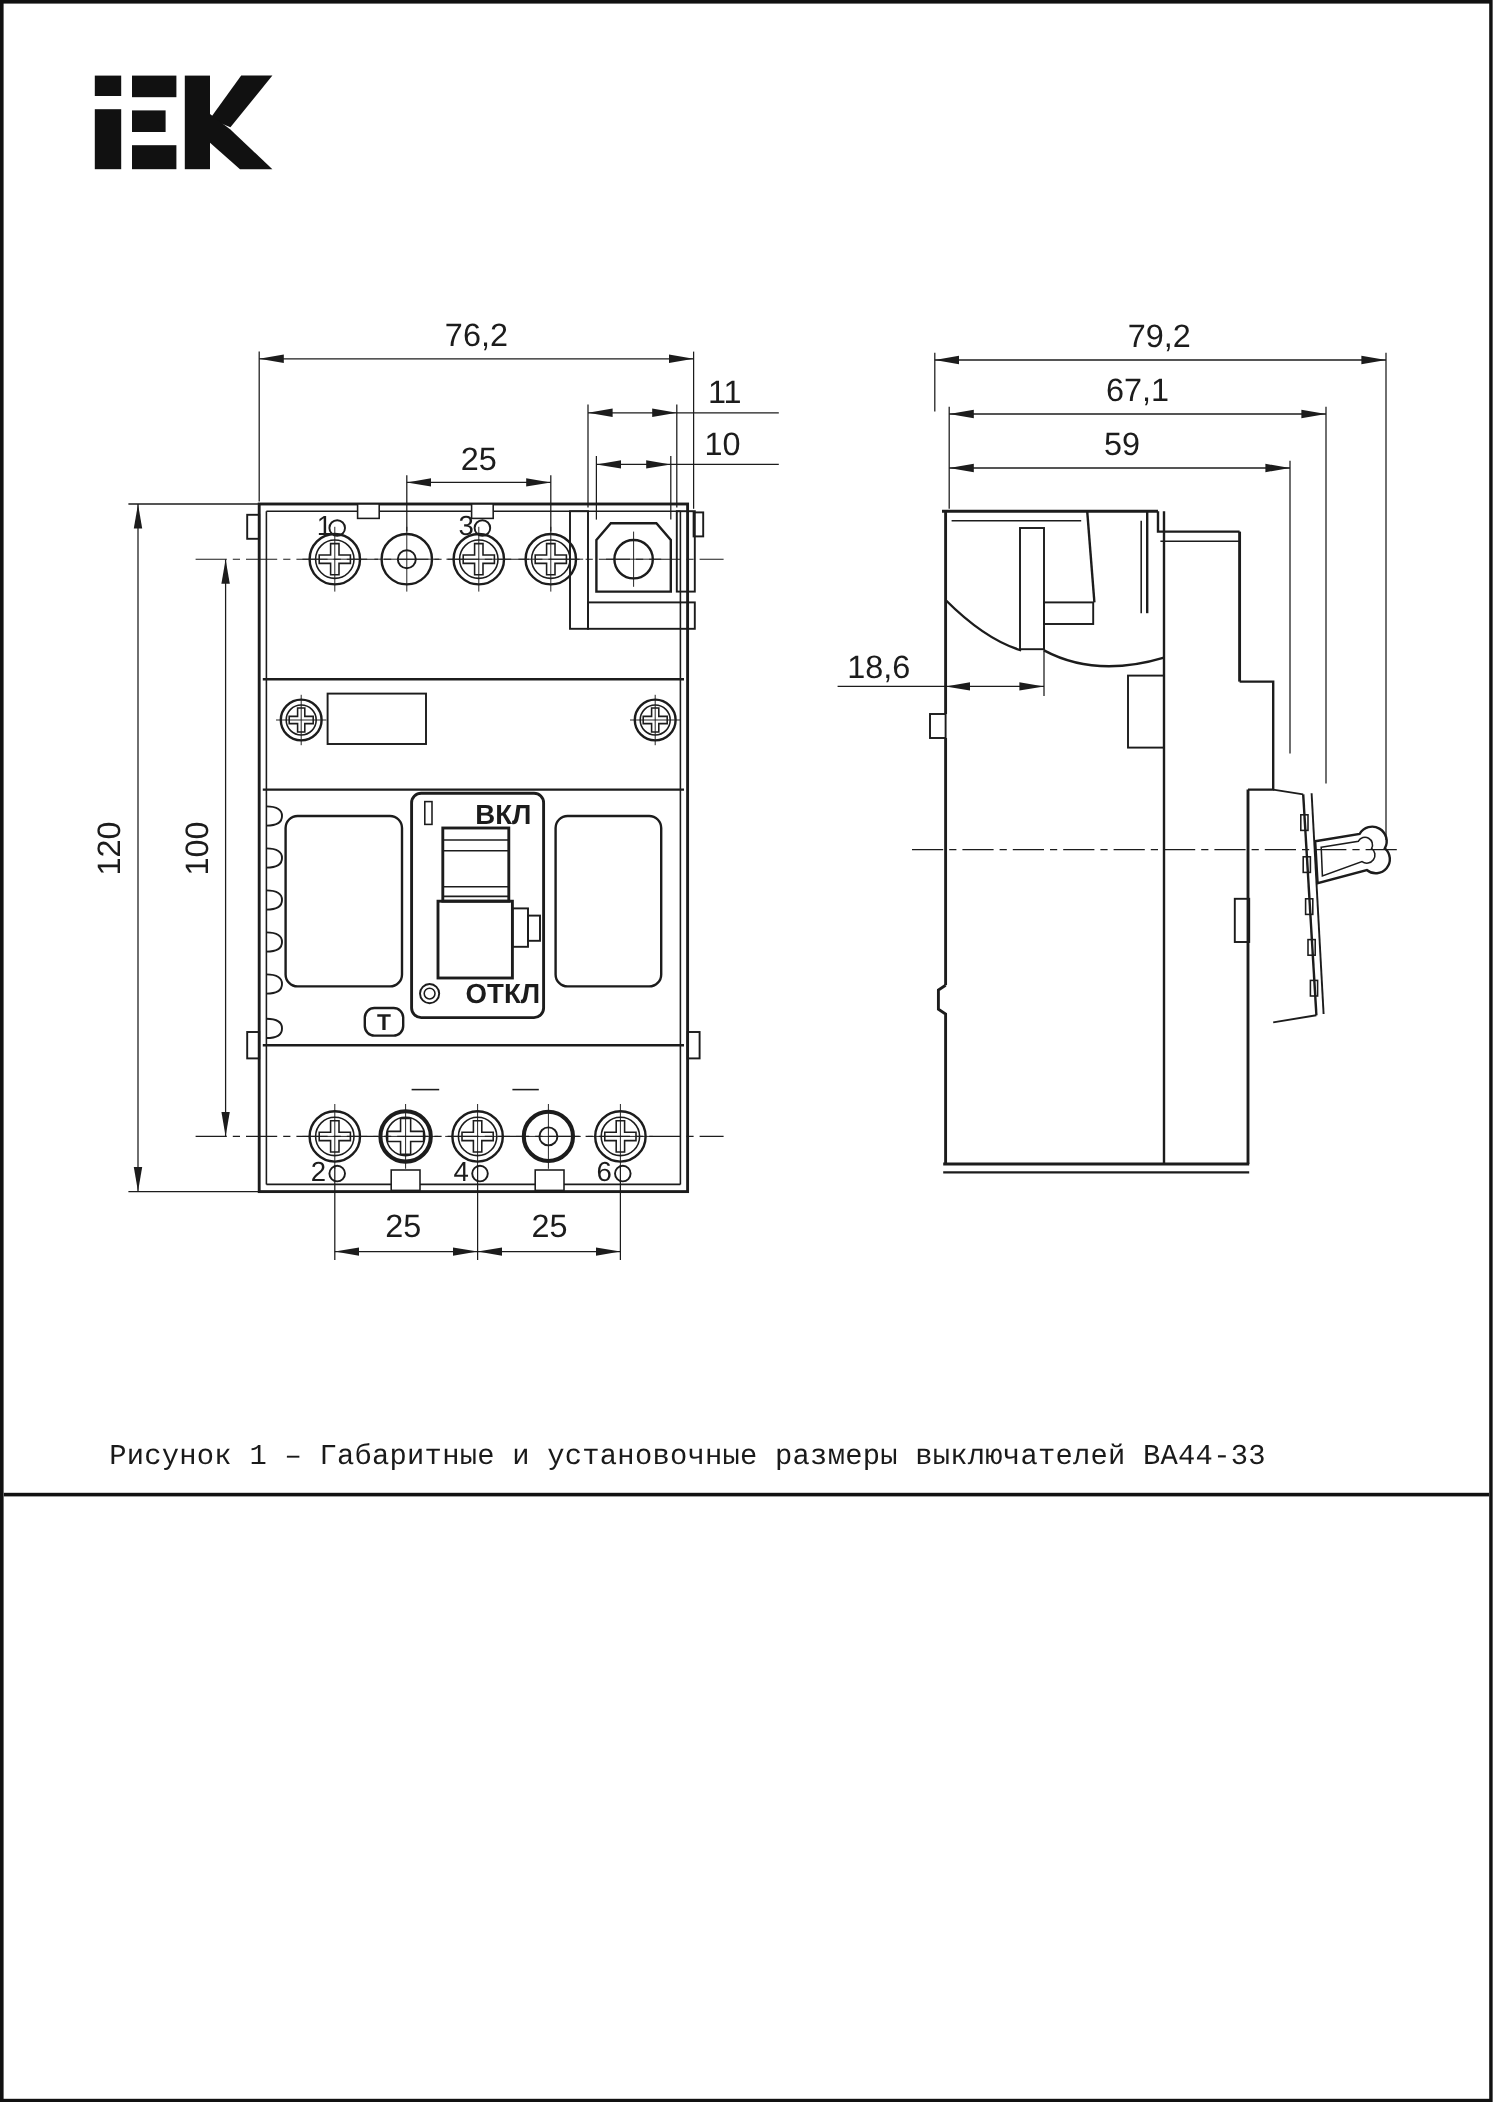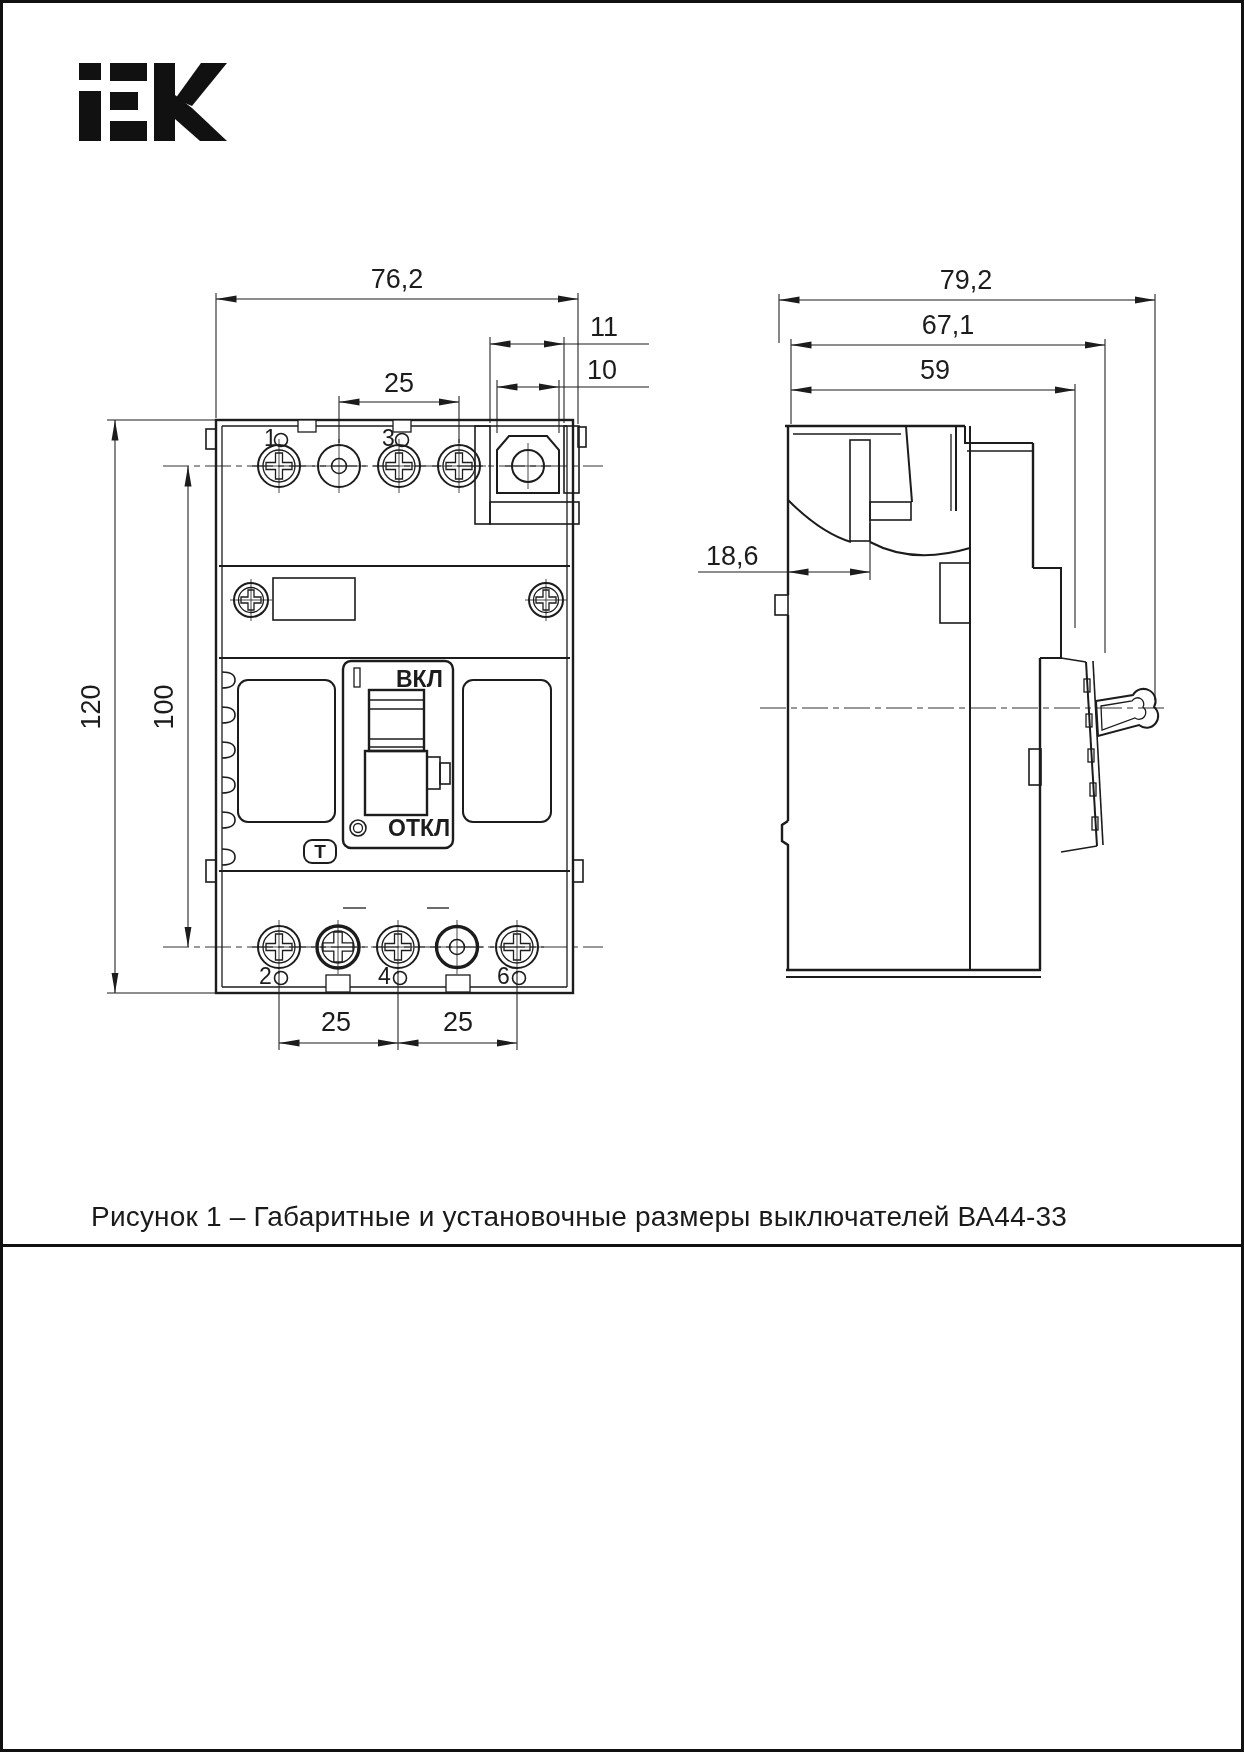--- a/index.html
+++ b/index.html
@@ -5,22 +5,22 @@
   html,body{margin:0;padding:0;background:#e8e8e8;}
   .page{
     position:relative;width:1244px;height:1752px;background:#ffffff;
     border:3px solid #111;box-sizing:border-box;overflow:hidden;
     font-family:"Liberation Sans", sans-serif;
   }
   .logo{position:absolute;left:75px;top:58px;}
   .drawing{position:absolute;left:0;top:0;}
   .divider{position:absolute;left:0;top:1241px;width:100%;height:3px;background:#111;}
   .caption{
-    position:absolute;left:88px;top:1198px;font-size:28px;color:#1a1a1a;
-    letter-spacing:0.2px;white-space:nowrap;
+    position:absolute;left:88px;top:1198px;font-size:24px;color:#1a1a1a;
+    letter-spacing:0.2px;white-space:nowrap;font-family:Liberation Mono, monospace;
   }
   
   svg.tech line, svg.tech path, svg.tech rect, svg.tech circle, svg.tech polygon{
     fill:none;stroke:#1c1c1c;stroke-linecap:butt;stroke-linejoin:miter;
   }
   svg.tech text{fill:#1c1c1c;stroke:none;font-family:"Liberation Sans",sans-serif;}
   .w1{stroke-width:0.8px;} .w3{stroke-width:1.3px;}
   .w4{stroke-width:1.6px;} .w5{stroke-width:2px;}  .w6{stroke-width:2.4px;}
   .w7{stroke-width:3.4px;}
   .cl{stroke-width:0.9px;stroke-dasharray:26 5 6 5;}

